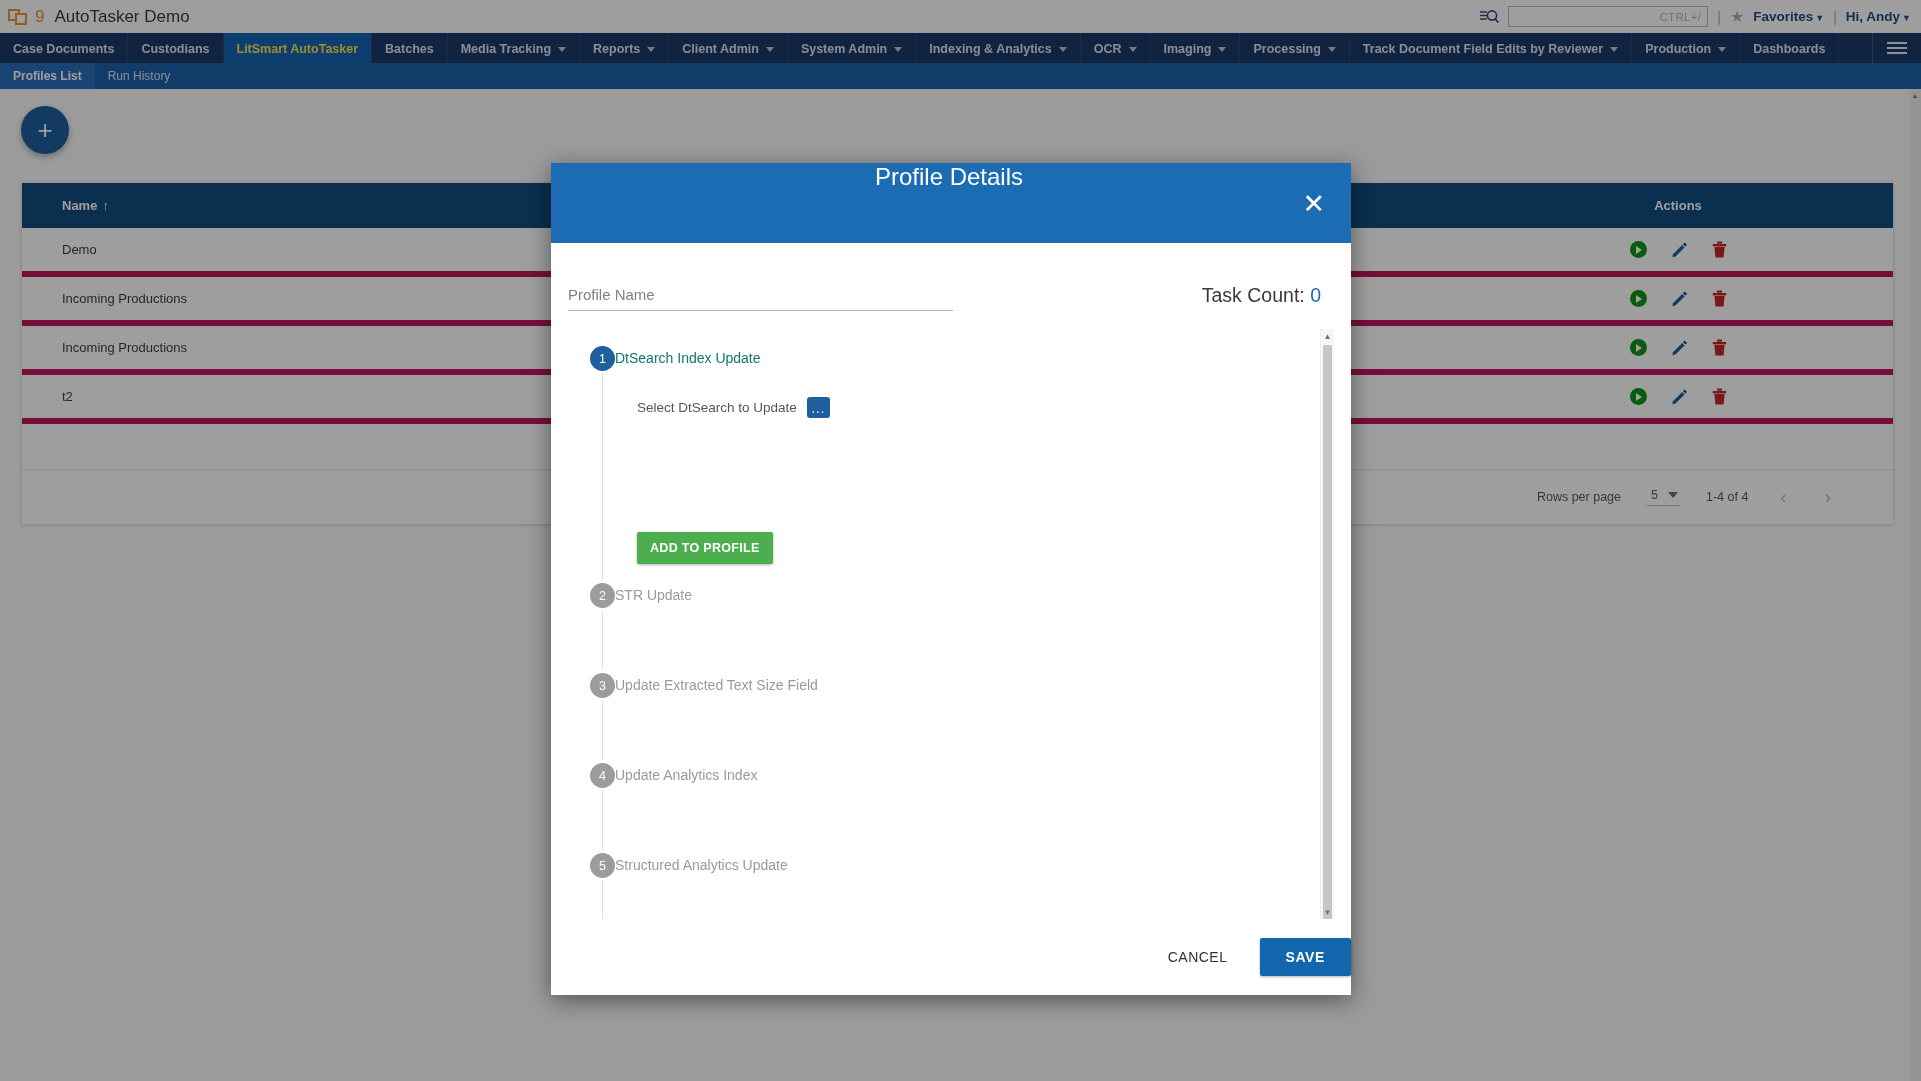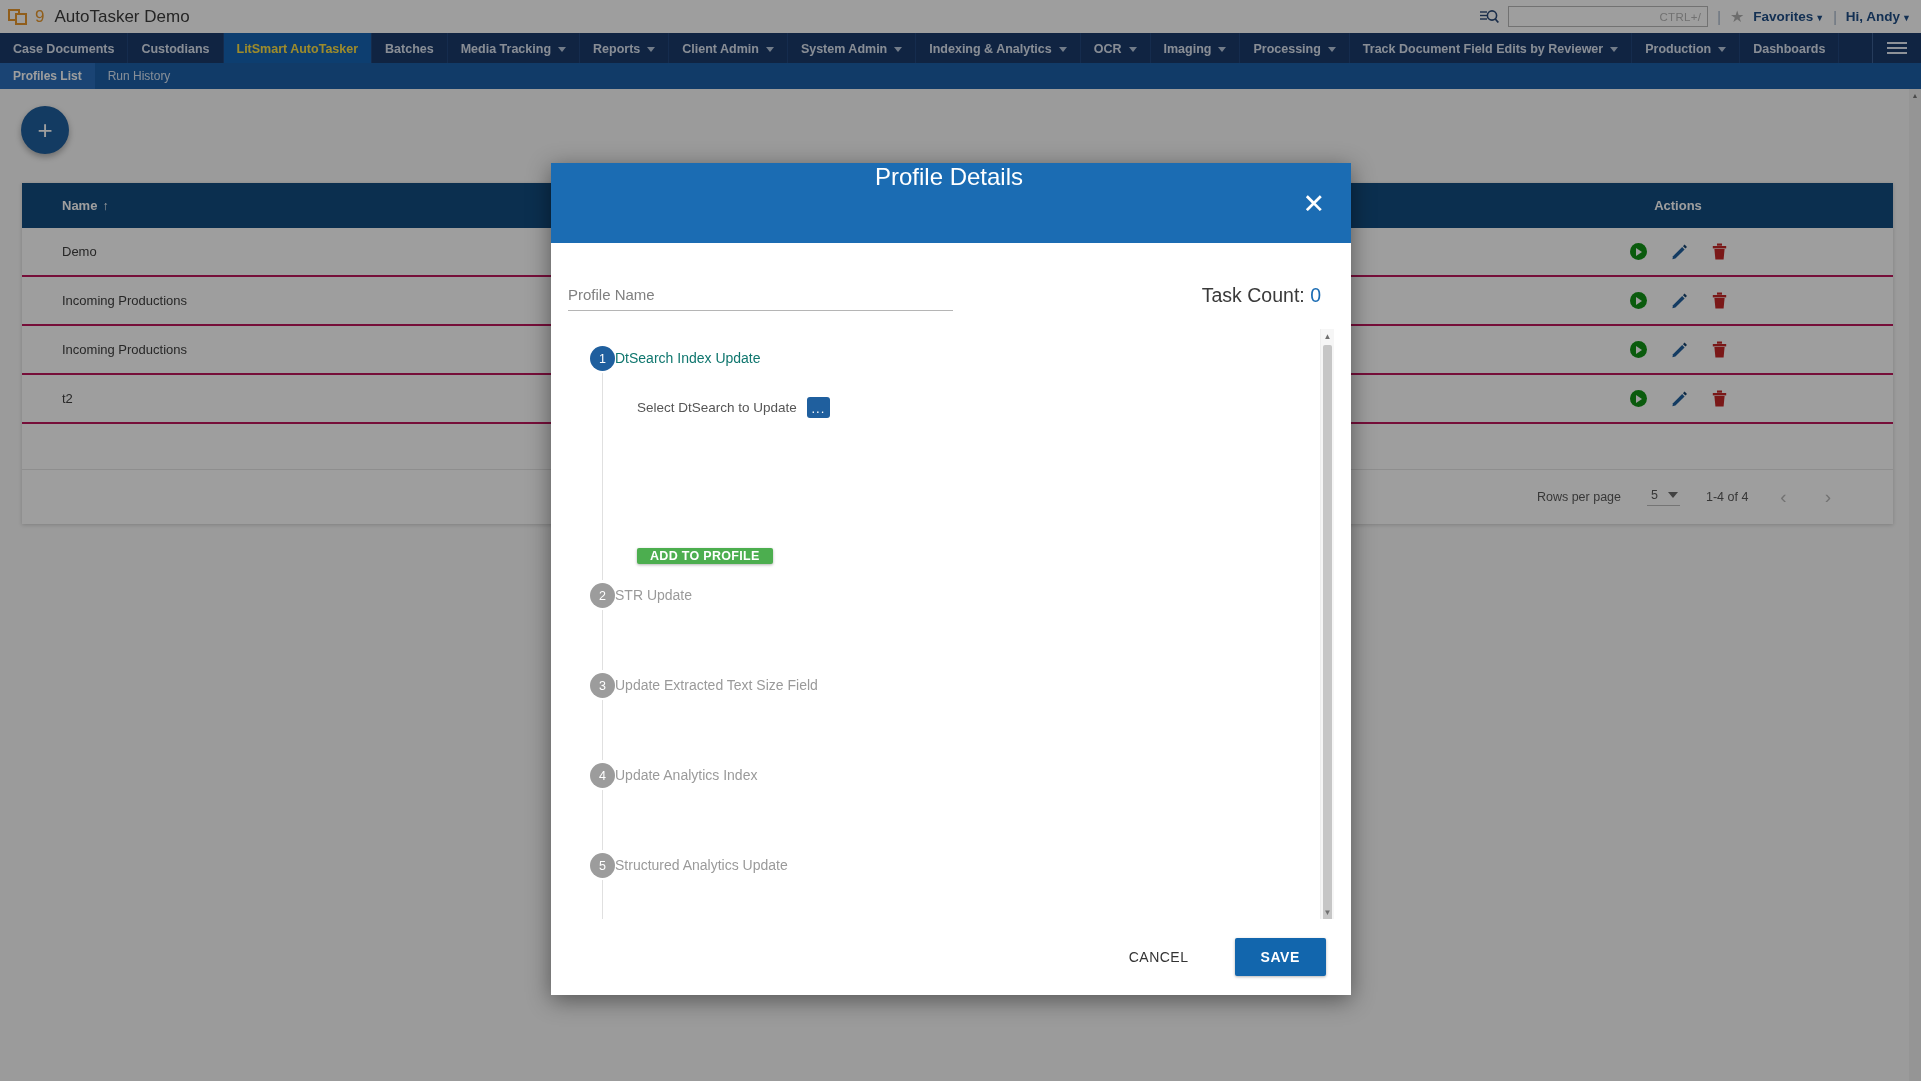--- a/index.html
+++ b/index.html
@@ -99,21 +99,21 @@
   }
   .thead {
     height: 45px; background: #124c80; display: flex; align-items: center;
     color: #fff; font-size: 13px; font-weight: bold;
   }
   .th-name { padding-left: 40px; flex: 1; display:flex; align-items:center; gap:5px; }
   .th-actions { width: 430px; text-align: center; }
   .sort-arrow { font-size: 12px; }
   .trow {
     height: 49px; display: flex; align-items: center;
-    border-bottom: 2px solid #be185d; font-size: 13px; color: #404040;
+    border-bottom: 6px solid #be185d; font-size: 13px; color: #404040;
   }
   .td-name { padding-left: 40px; flex: 1; }
   .td-actions {
     width: 430px; display: flex; align-items: center; justify-content: center; gap: 24px;
   }
   .icon-btn { cursor: pointer; display: flex; align-items: center; }
   .play-icon {
     width: 17px; height: 17px; border-radius: 50%; background: #119316;
     display: flex; align-items: center; justify-content: center;
   }
@@ -194,38 +194,38 @@
   .select-label { font-size: 13.5px; color: #555; }
   .ellipsis-btn {
     width: 23px; height: 21px; background: #1f5f9e; color: #fff;
     border-radius: 3px; display: flex; align-items: flex-end;
     justify-content: center; font-size: 13px; cursor: pointer;
     padding-bottom: 2px; letter-spacing: 1px;
   }
   .add-profile-btn {
     position: absolute; left: 34px; bottom: 16px;
     background: #4cae4f; color: #fff; font-size: 12.5px; font-weight: bold;
-    padding: 1px 13px; border-radius: 2px; cursor: pointer;
+    padding: 9px 13px; border-radius: 2px; cursor: pointer;
     box-shadow: 0 1px 3px rgba(0,0,0,.3); letter-spacing: .3px;
   }
   .scrollbar {
     position: absolute; right: 0; top: 0; bottom: 0; width: 14px;
     background: #f6f6f6; border-left: 1px solid #eee;
   }
   .sb-arrow {
     height: 14px; display: flex; align-items: center; justify-content: center;
     font-size: 8px; color: #707070; cursor: pointer;
   }
   .sb-thumb {
     position: absolute; left: 2px; right: 2px; top: 16px; height: 580px;
     background: #c6c6c6; border-radius: 2px; cursor: pointer;
   }
   .modal-foot {
     height: 76px; display: flex; align-items: center; justify-content: flex-end;
-    gap: 36px; padding-right: 25px;
+    gap: 22px; 
   }
   .btn-cancel {
     font-size: 14px; color: #333; letter-spacing: .5px; cursor: pointer;
     padding: 9px 10px; background: transparent; border: 0;
     font-family: "Liberation Sans", sans-serif;
   }
   .btn-save {
     font-size: 14px; font-weight: bold; color: #fff; background: #1266ad;
     border: 0; padding: 11px 26px; border-radius: 2px; cursor: pointer;
     box-shadow: 0 1px 3px rgba(0,0,0,.3); letter-spacing: .6px;

